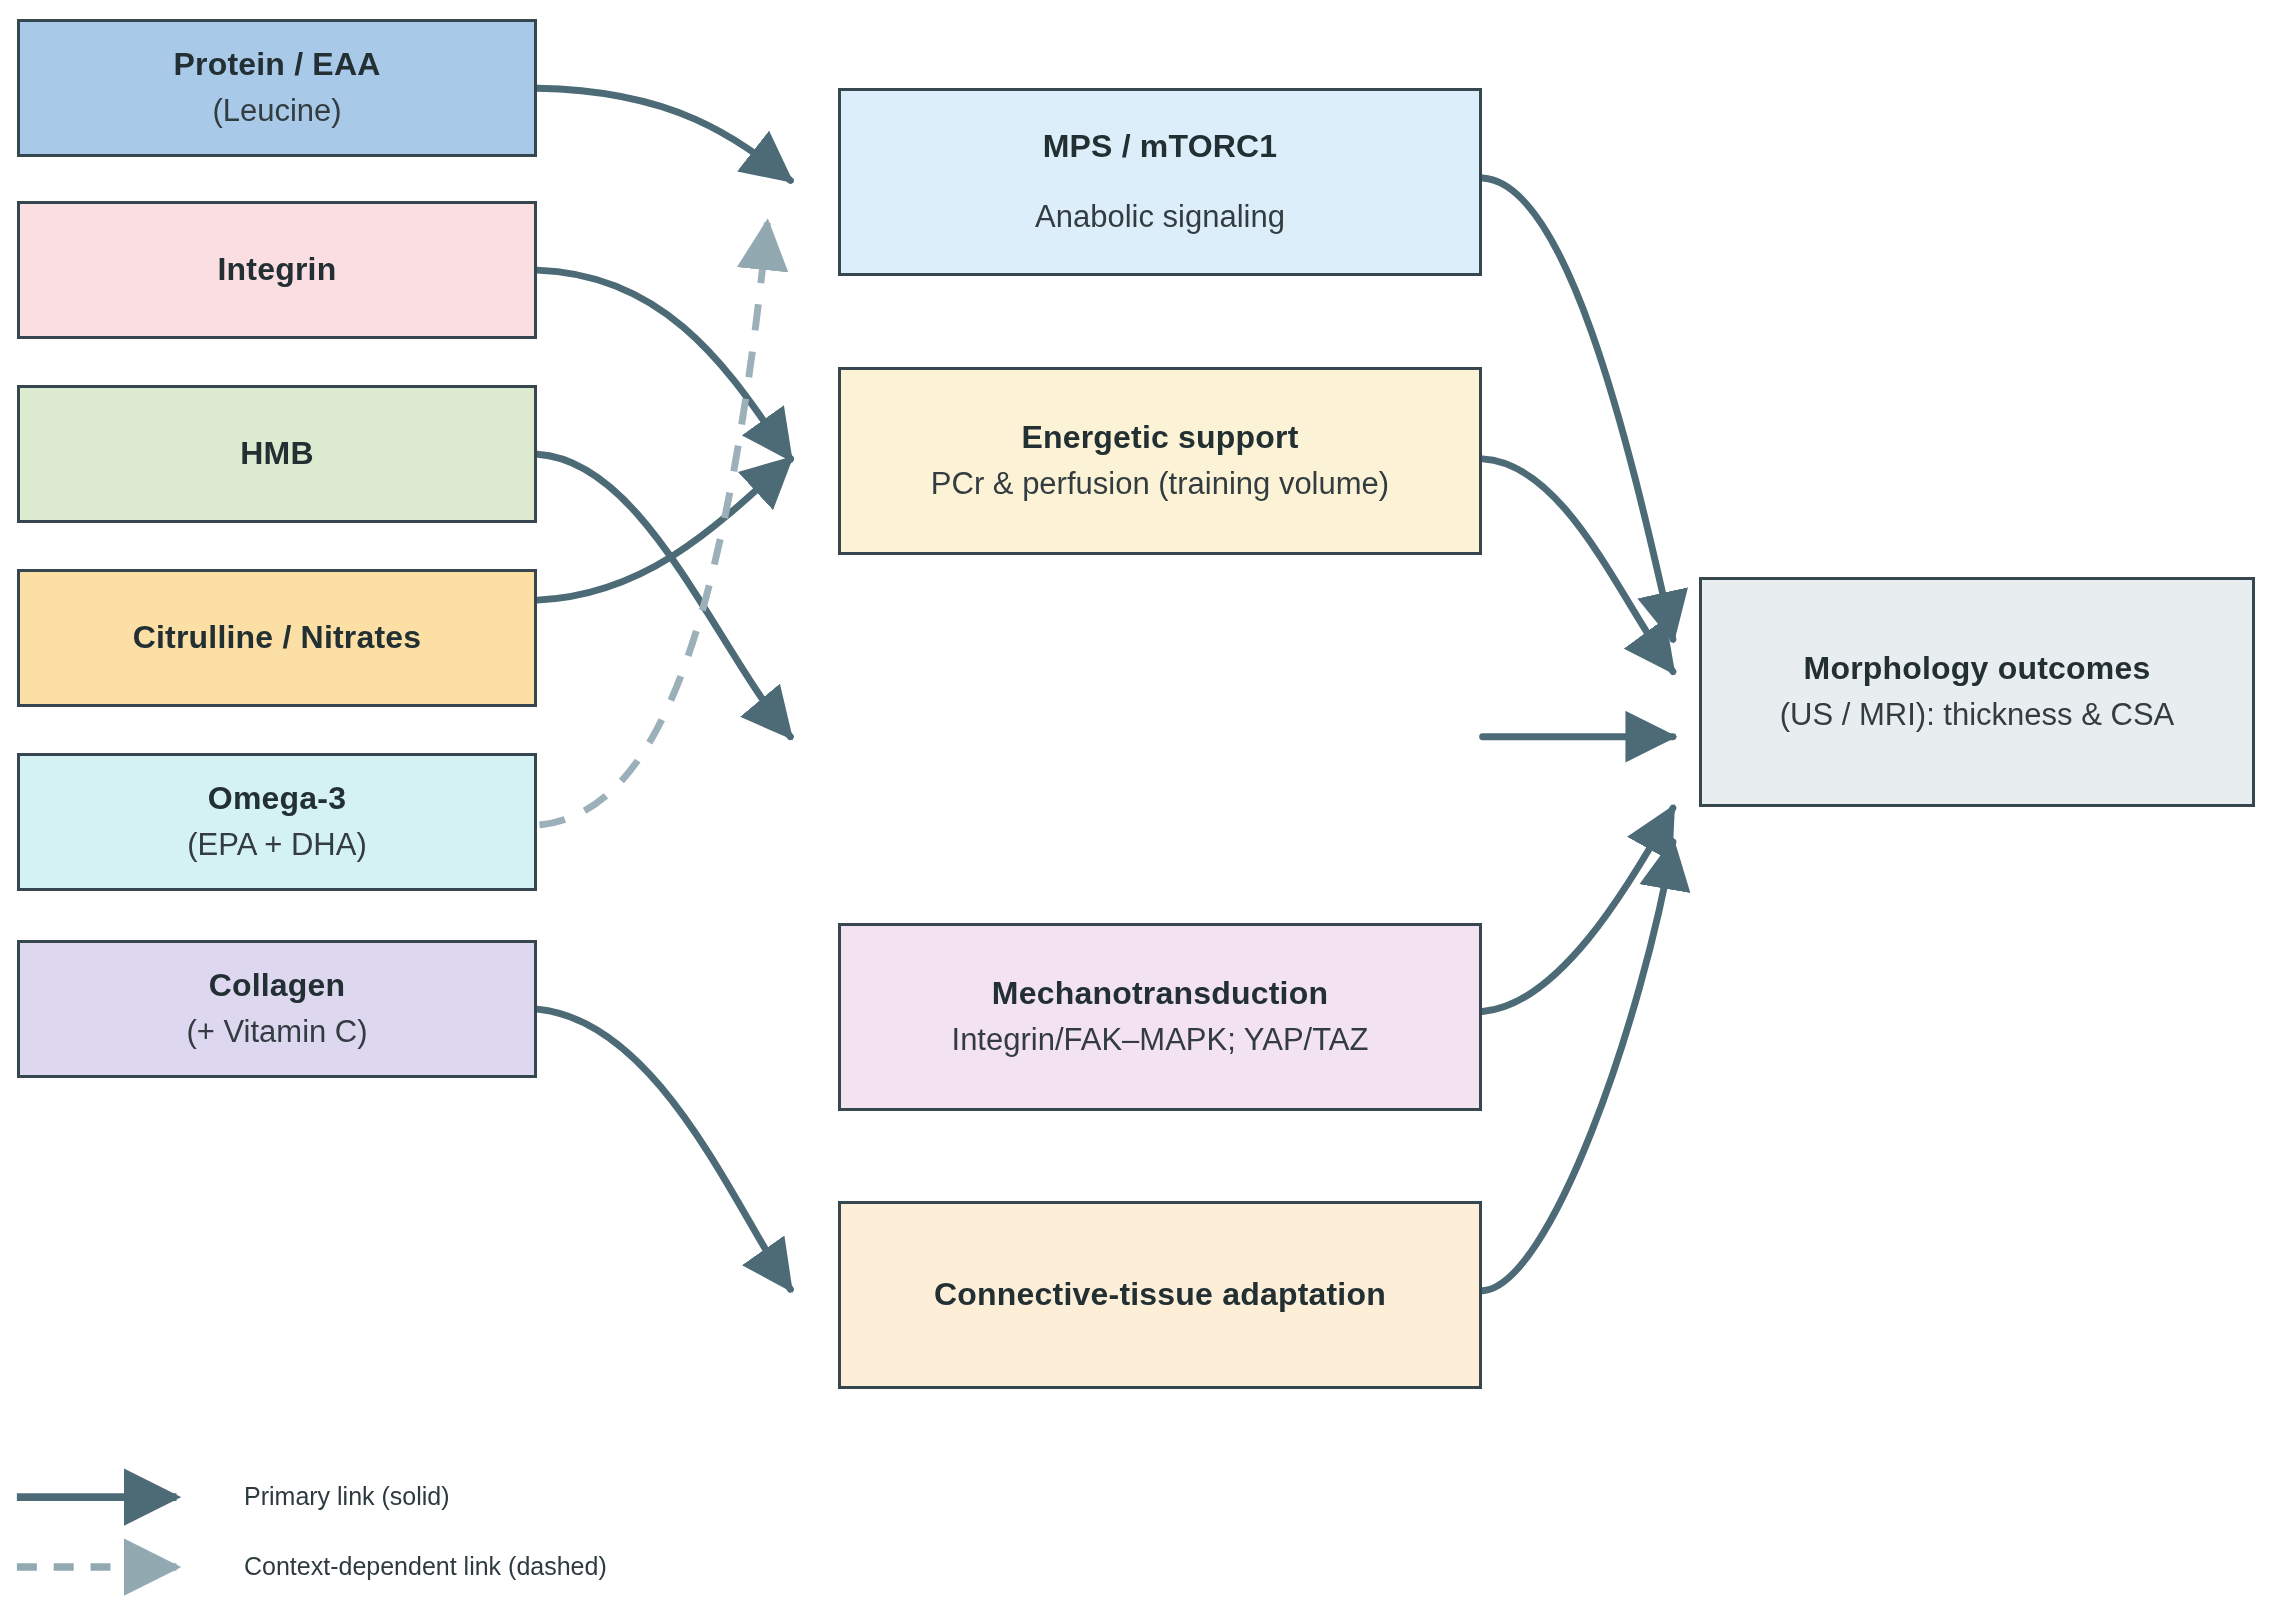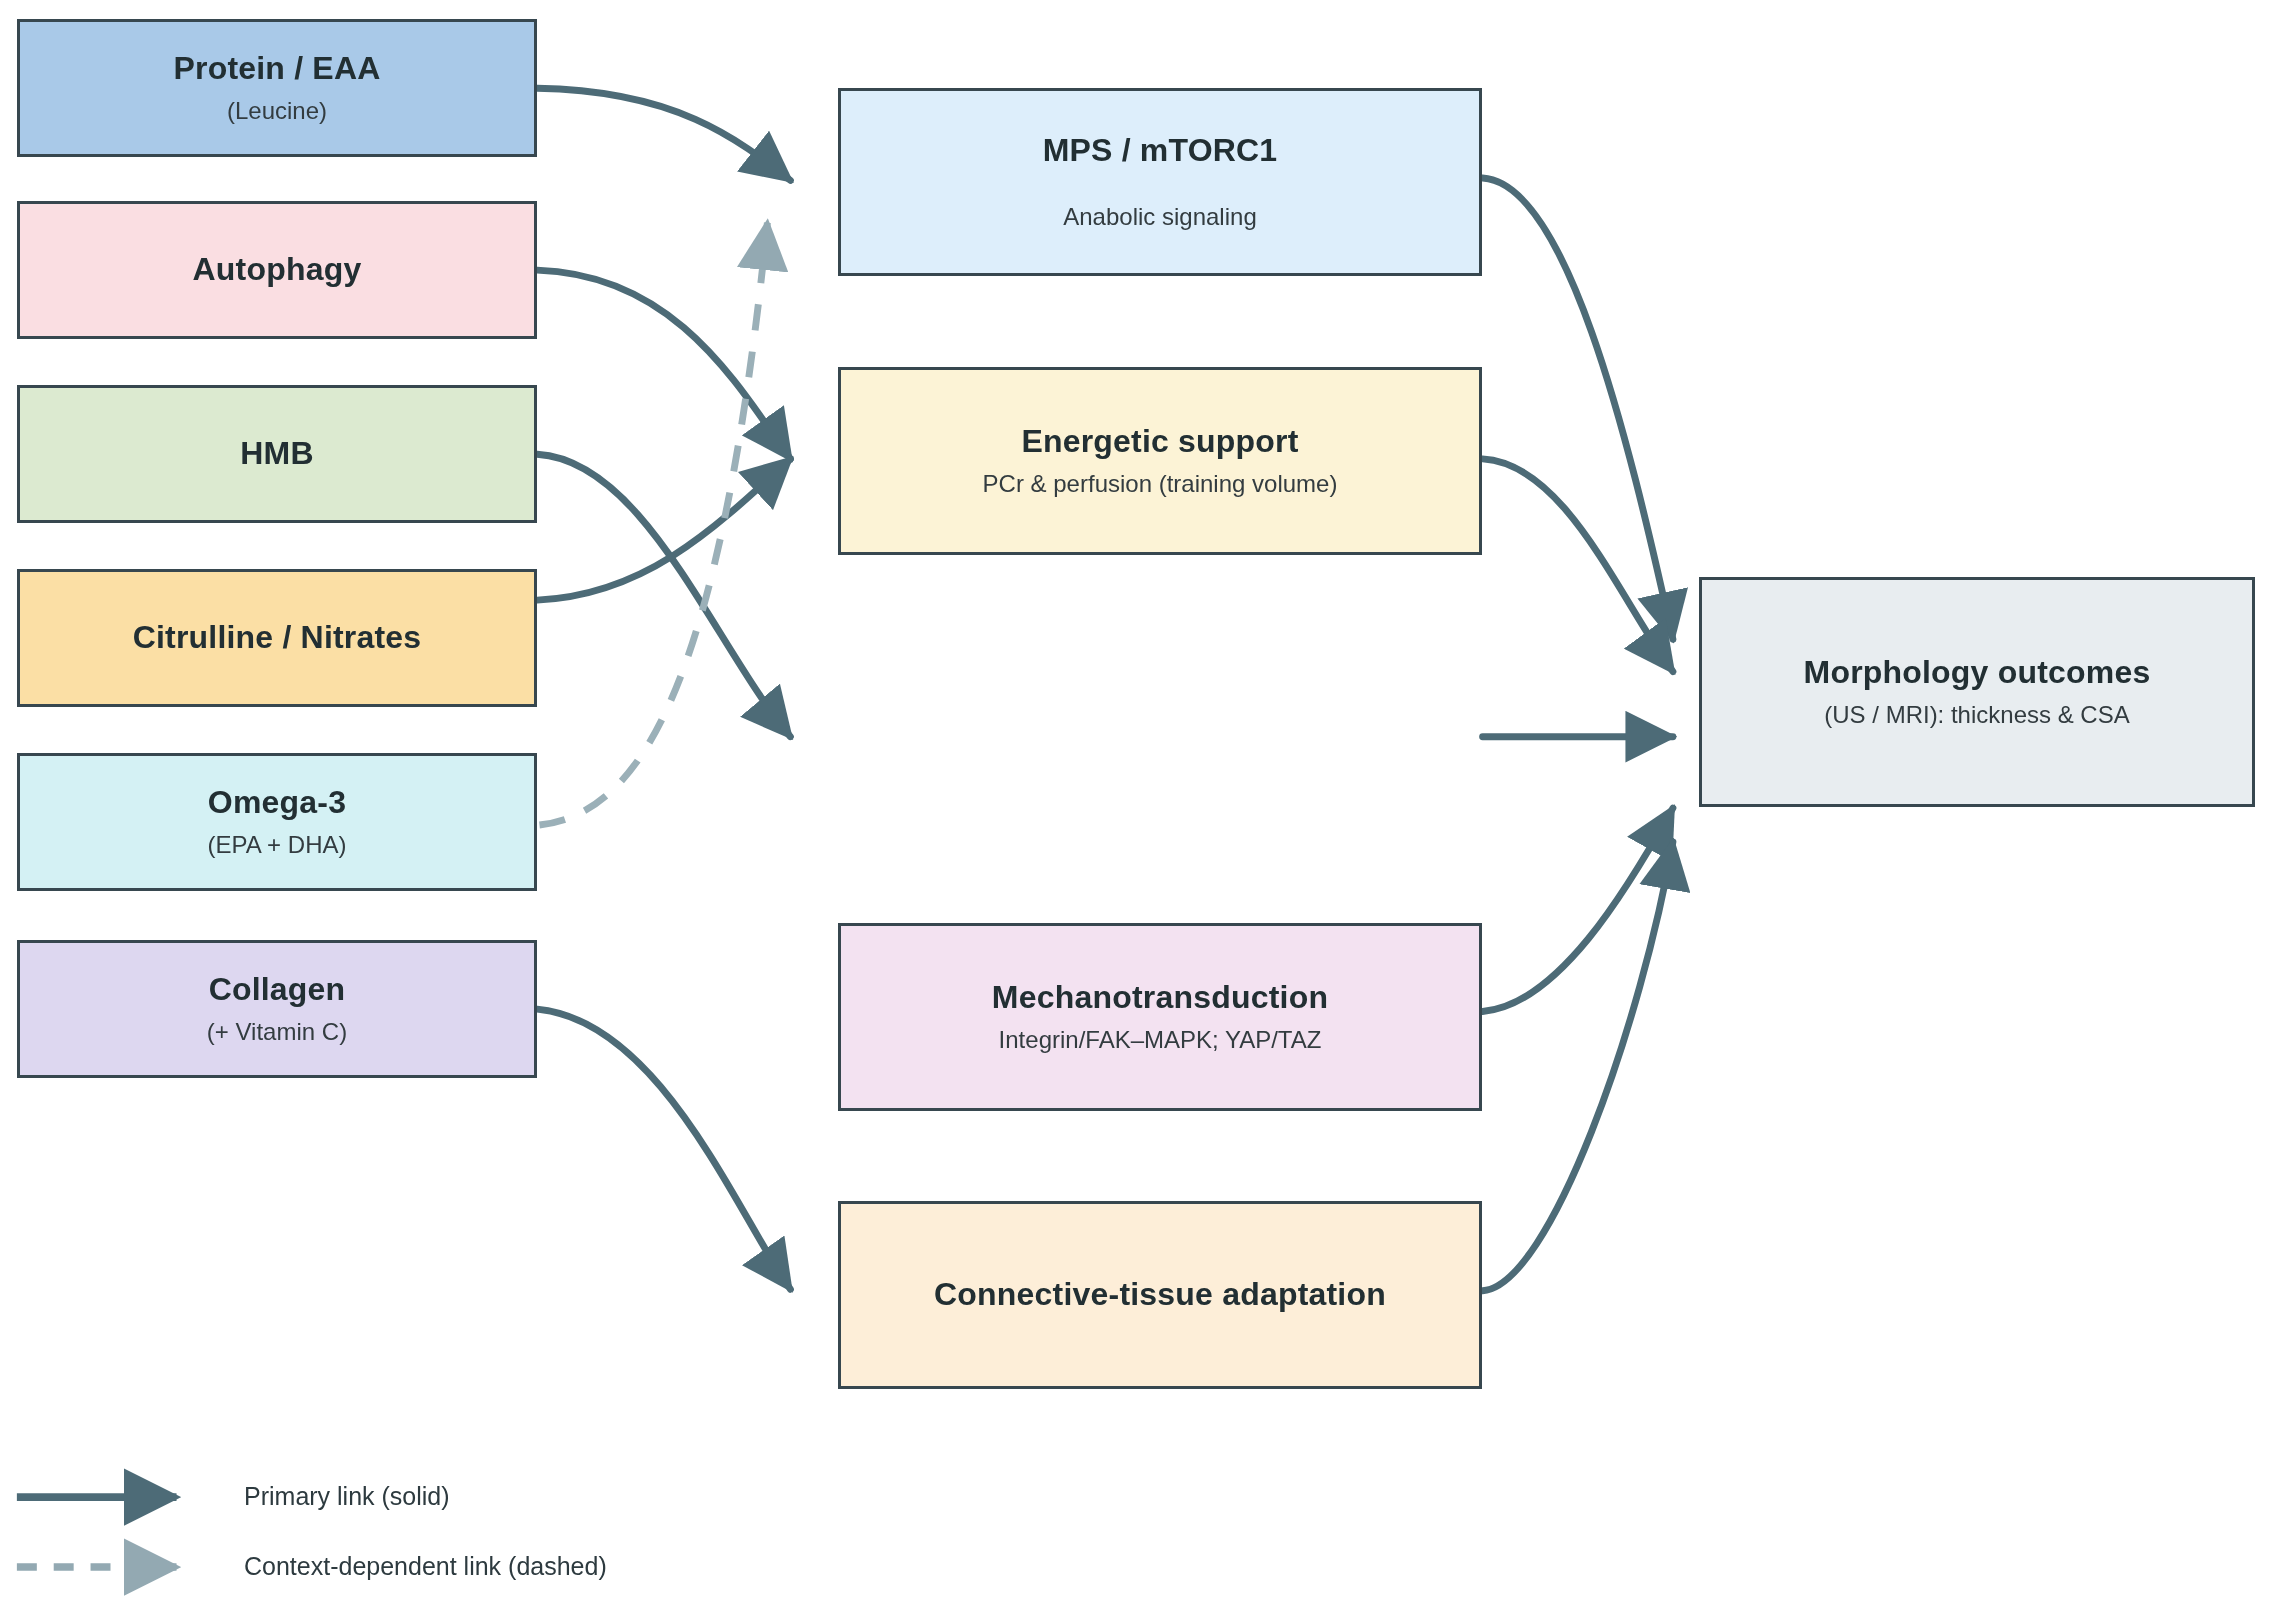--- a/index.html
+++ b/index.html
@@ -37,21 +37,21 @@
     text-align: center;
     line-height: 1.18;
   }
   .node-title {
     font-weight: bold;
     font-size: 32px;
     color: #222f33;
     letter-spacing: 0.2px;
   }
   .node-sub {
-    font-size: 24px;
+    font-size: 31px;
     color: #333c40;
     margin-top: 9.2px;
   }
   .legend-label {
     position: absolute;
     font-size: 25px;
     color: #2d3a3f;
     white-space: nowrap;
   }
 </style>
@@ -96,21 +96,21 @@
 
     <line x1="22" y1="2042" x2="230" y2="2042" stroke="#93a9b2" stroke-width="10" stroke-linecap="butt" stroke-dasharray="26 22" marker-end="url(#arrow-context)"></line>
   </svg>
 
   <div class="node-box" style="left:17px; top:19px; width:520px; height:138px; background:#a9c9e8;">
     <div class="node-title">Protein / EAA</div>
     <div class="node-sub">(Leucine)</div>
   </div>
 
   <div class="node-box" style="left:17px; top:201px; width:520px; height:138px; background:#fadee2;">
-    <div class="node-title">Autophagy</div>
+    <div class="node-title">Integrin</div>
   </div>
 
   <div class="node-box" style="left:17px; top:385px; width:520px; height:138px; background:#dcead0;">
     <div class="node-title">HMB</div>
   </div>
 
   <div class="node-box" style="left:17px; top:569px; width:520px; height:138px; background:#fbdfa5;">
     <div class="node-title">Citrulline / Nitrates</div>
   </div>
 

